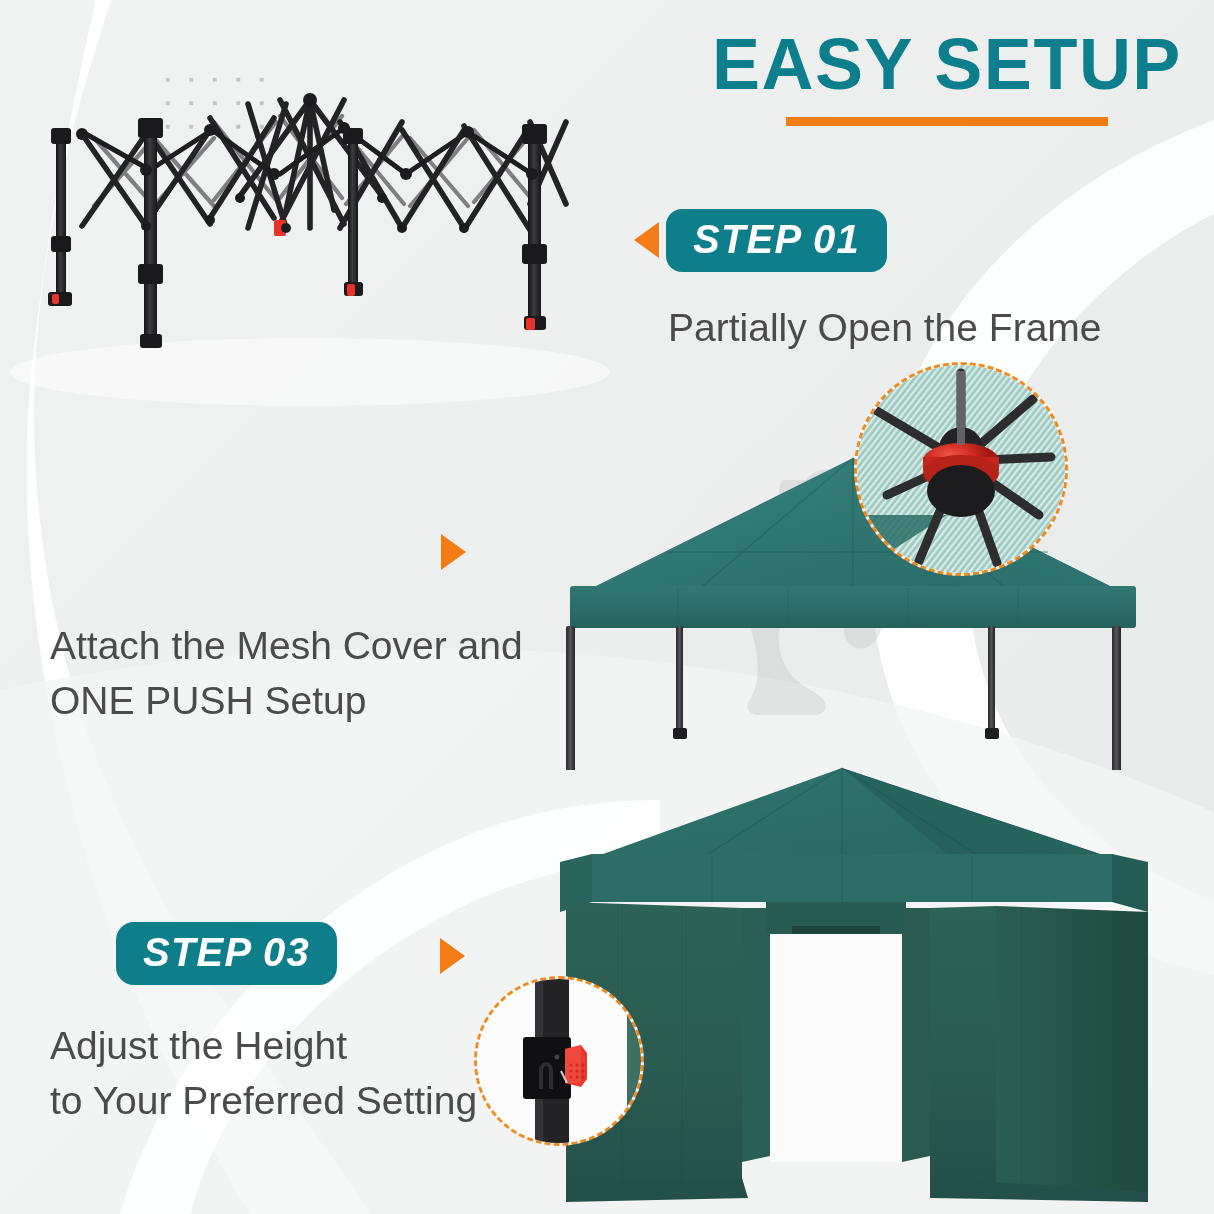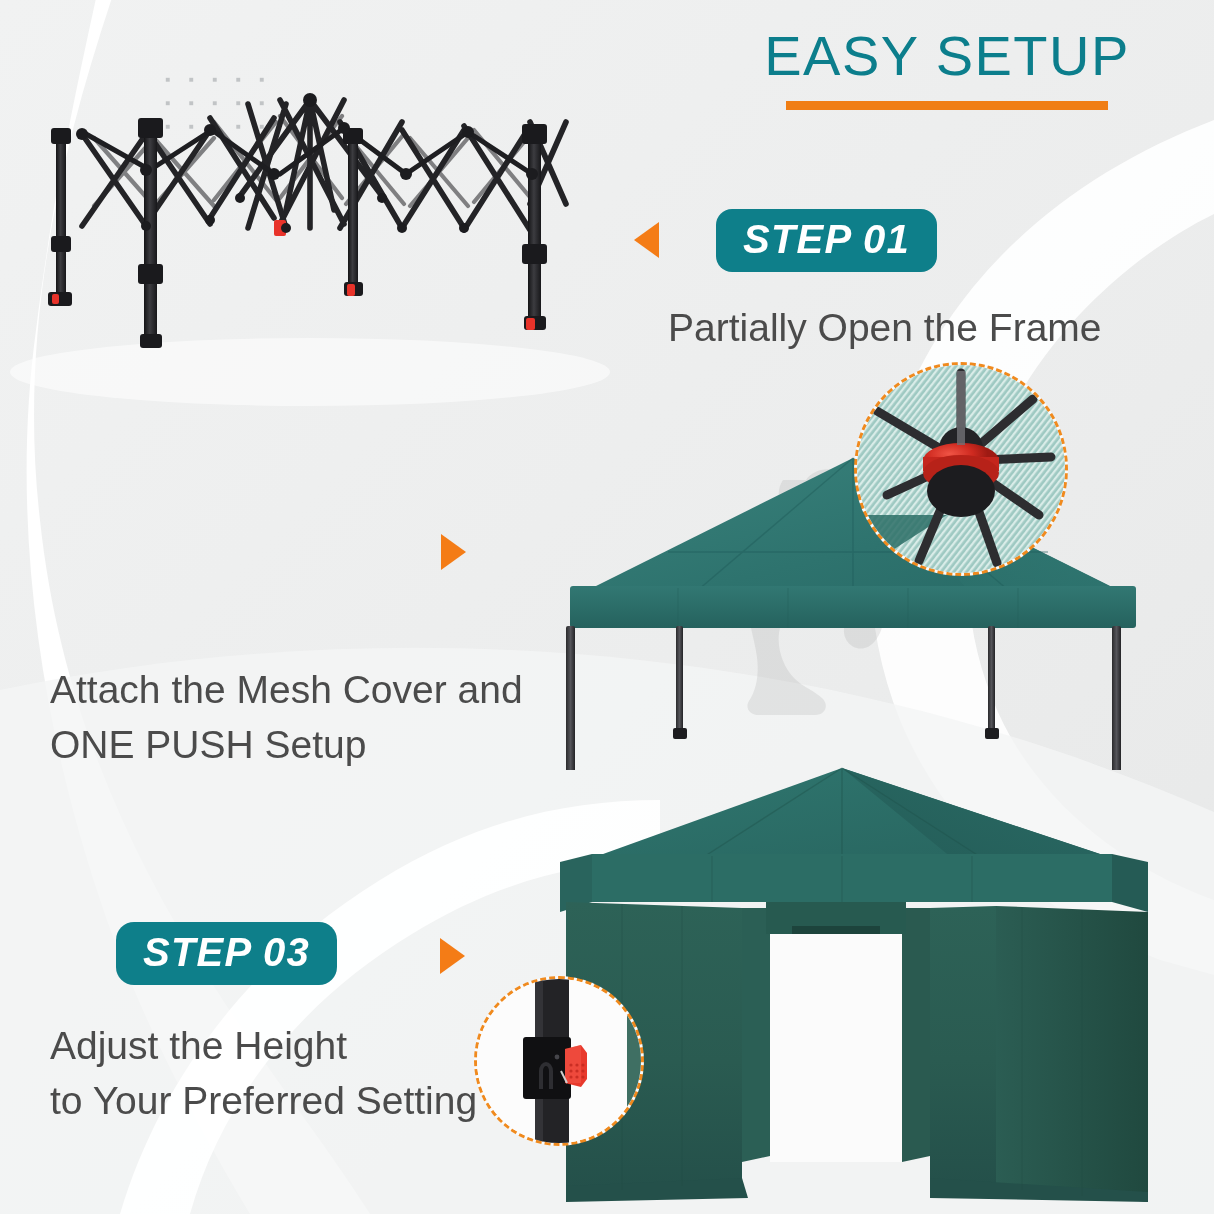--- a/index.html
+++ b/index.html
@@ -16,21 +16,21 @@
   .bg-svg{position:absolute;inset:0;width:1214px;height:1214px;display:block;}
 
   
   .dot-grid{position:absolute;left:152px;top:64px;width:118px;height:84px;z-index:1;
     background-image:radial-gradient(#b9bcbe 2.1px, transparent 2.3px);
     background-size:23.5px 23.5px;background-position:4px 4px;opacity:.85;}
 
   
   .headline{position:absolute;left:712px;top:28px;width:470px;z-index:6;text-align:center;}
   .headline-text{
-    font-size:56px;font-weight:normal;color:#0c7e8c;letter-spacing:1.5px;line-height:1;
+    font-size:72px;font-weight:bold;color:#0c7e8c;letter-spacing:1.5px;line-height:1;
     white-space:nowrap;font-family:"Liberation Sans", sans-serif;text-align:center;
   }
   .headline-rule{margin:17px auto 0 auto;width:322px;height:9px;background:#f07e15;}
 
   
   .step-badge{
     position:absolute;z-index:6;
     background:#0e7f8a;border-radius:16px;
     padding:9px 27px 12px 27px;
     display:inline-block;
@@ -181,21 +181,21 @@
       </g>
     </svg>
   </div>
 
   <div class="headline">
     <div class="headline-text">EASY SETUP</div>
     <div class="headline-rule"></div>
   </div>
 
   <div class="arrow arrow-left" style="left:634px;top:222px;"></div>
-  <div class="step-badge" style="left:716px;top:209px;">
+  <div class="step-badge" style="left:666px;top:209px;">
     <span>STEP 01</span>
   </div>
   <div class="step-desc" style="left:668px;top:300px;">Partially Open the Frame</div>
 
   <div class="art" style="left:548px;top:440px;width:610px;height:330px;">
     <svg width="610" height="330" viewBox="0 0 610 330" xmlns="http://www.w3.org/2000/svg">
       <defs>
         <linearGradient id="roofL" x1="0" y1="0" x2="1" y2="1">
           <stop offset="0%" stop-color="#39827c"></stop>
           <stop offset="60%" stop-color="#2e736e"></stop>
@@ -287,21 +287,21 @@
       <rect x="66" y="92" width="76" height="14" fill="#c4261d"></rect>
       <ellipse cx="104" cy="108" rx="38" ry="18" fill="#b72219"></ellipse>
 
       <ellipse cx="104" cy="126" rx="34" ry="26" fill="#1c1c1f"></ellipse>
 
       <rect x="100" y="6" width="8" height="74" fill="#717175" opacity=".8"></rect>
     </svg>
   </div>
 
   <div class="arrow arrow-right" style="left:441px;top:534px;"></div>
-  <div class="step-desc" style="left:50px;top:618px;margin-top:44px;">Attach the Mesh Cover and
+  <div class="step-desc" style="left:50px;top:618px;">Attach the Mesh Cover and
 ONE PUSH Setup</div>
 
   <div class="art" style="left:552px;top:762px;width:620px;height:440px;">
     <svg width="620" height="440" viewBox="0 0 620 440" xmlns="http://www.w3.org/2000/svg">
       <defs>
         <linearGradient id="roof3L" x1="0" y1="0" x2="1" y2="1">
           <stop offset="0%" stop-color="#2f766f"></stop>
           <stop offset="100%" stop-color="#28655f"></stop>
         </linearGradient>
         <linearGradient id="roof3R" x1="1" y1="0" x2="0" y2="1">

